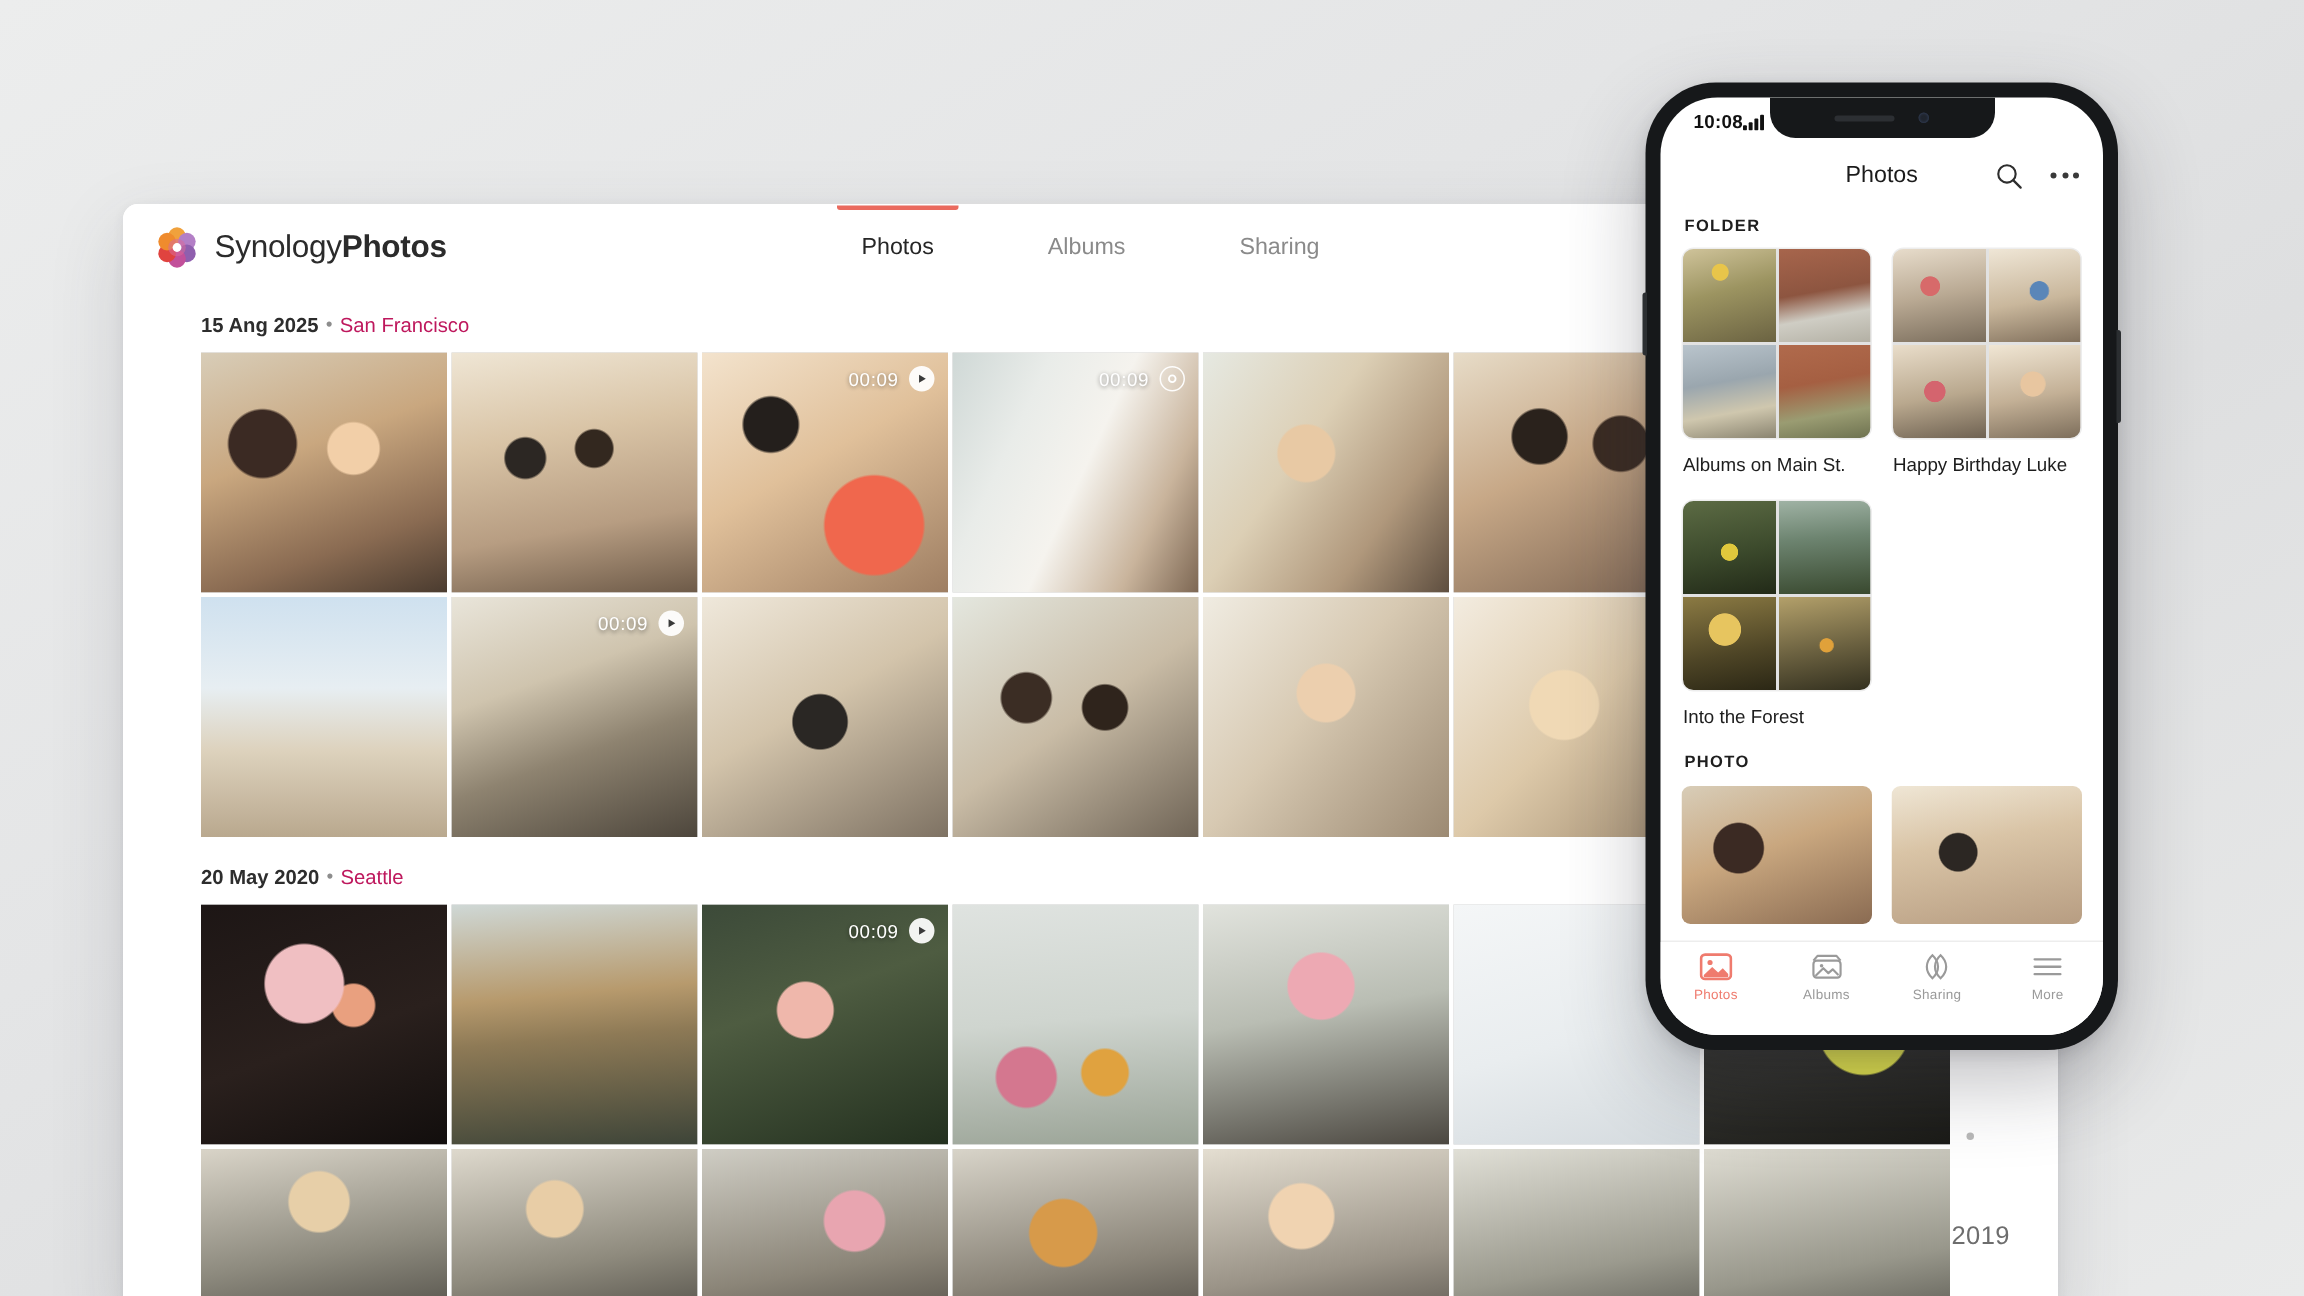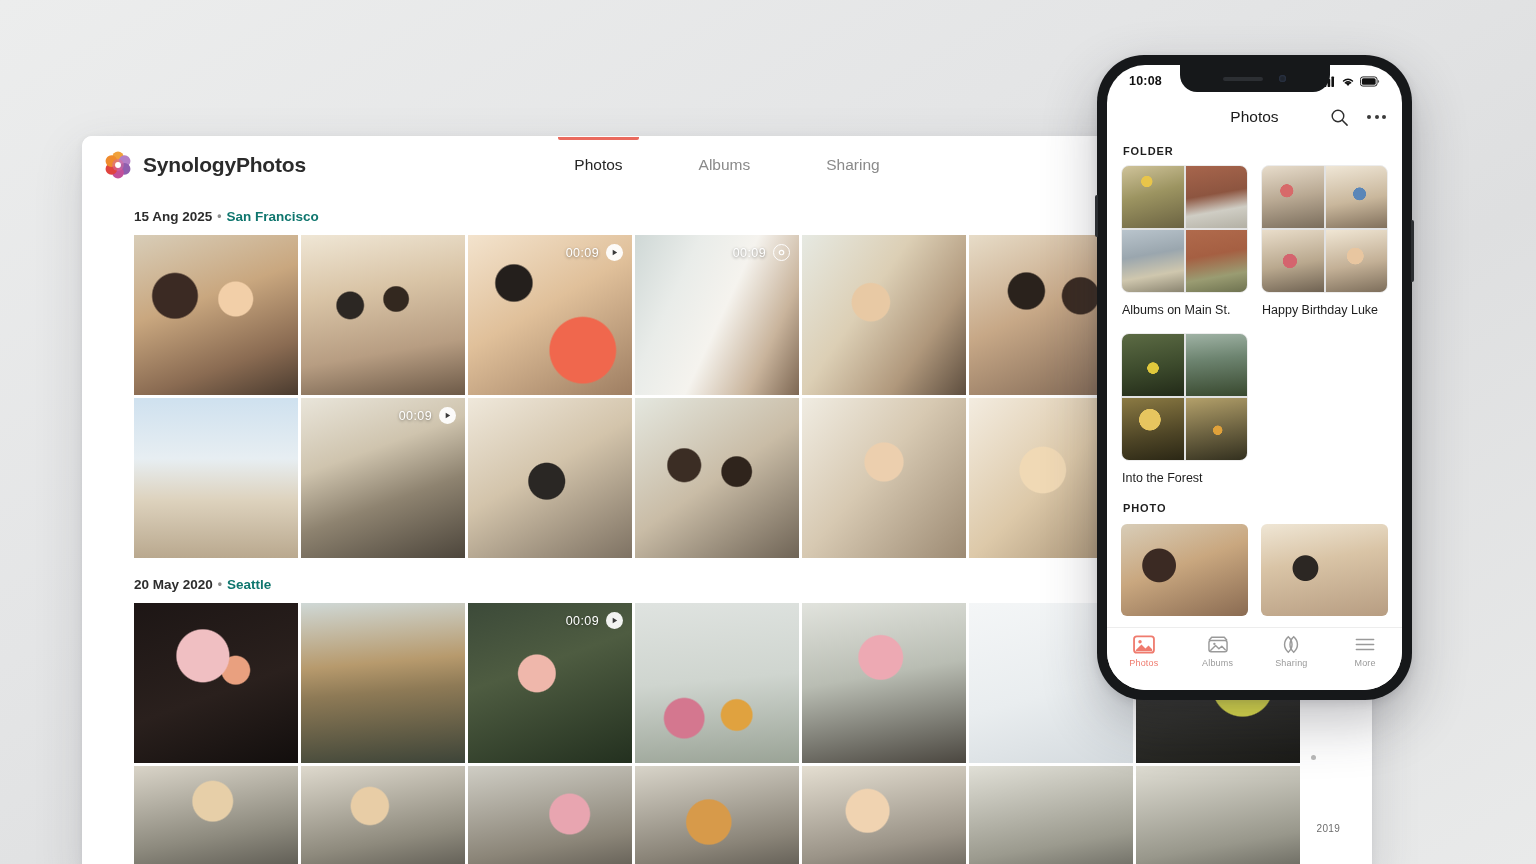--- a/index.html
+++ b/index.html
@@ -46,21 +46,21 @@
     margin-left: 22px;
     gap: 11px;
   }
   .brand-logo { width: 28px; height: 28px; display: block; }
   .brand-text {
     font-size: 21px;
     color: #2b2b2b;
     letter-spacing: -0.2px;
     white-space: nowrap;
   }
-  .brand-text .light { font-weight: 700; }
+  .brand-text .light { font-weight: 400; }
   .brand-text .bold  { font-weight: 700; }
 
   .dt-tabs {
     position: absolute;
     left: 0; right: 0;
     top: 0;
     height: 57px;
     display: flex;
     justify-content: center;
     align-items: center;
@@ -101,21 +101,21 @@
     padding: 16px 0 11px 52px;
     white-space: nowrap;
   }
   .date-head .dot {
     font-weight: 700;
     color: #8d8d8d;
     margin: 0 5px;
     font-size: 12px;
     vertical-align: 1px;
   }
-  .date-head .place { font-weight: 700; color: #0f766e; }
+  .date-head .place { font-weight: 400; color: #be185d; }
 
   .photo-row {
     display: flex;
     gap: 3px;
     padding-left: 52px;
     margin-bottom: 3px;
   }
   .cell {
     position: relative;
     overflow: hidden;
@@ -143,21 +143,21 @@
     background: rgba(255,255,255,0.93);
     display: flex; align-items: center; justify-content: center;
   }
   .badge-ico svg { display: block; }
   .badge-ico.ring { background: transparent; border: 1.6px solid rgba(255,255,255,0.95); }
 
   .year-mark {
     position: absolute;
     right: 32px;
     bottom: 42px;
-    font-size: 10px;
+    font-size: 17px;
     color: #6d6d6d;
     letter-spacing: 0.3px;
   }
   .scroll-dot {
     position: absolute;
     right: 56px;
     bottom: 116px;
     width: 5px; height: 5px;
     border-radius: 50%;
     background: #b9b9b9;
@@ -215,21 +215,21 @@
     gap: 16px;
   }
   .notch .speaker { width: 40px; height: 4px; border-radius: 3px; background: #2c2f33; }
   .notch .cam { width: 7px; height: 7px; border-radius: 50%; background: #20252e; box-shadow: inset 0 0 2px #3a4a6a; }
 
   .status-bar {
     position: relative;
     height: 30px;
     display: flex;
     align-items: center;
-    justify-content: space-between;
+    justify-content: flex-start;
     padding: 2px 22px 0;
     z-index: 15;
   }
   .status-time { font-size: 12.5px; font-weight: 700; color: #111; letter-spacing: 0.2px; }
   .status-icons { display: flex; align-items: center; gap: 5px; }
   .status-icons svg { display: block; }
 
   .ph-navbar {
     position: relative;
     height: 44px;

